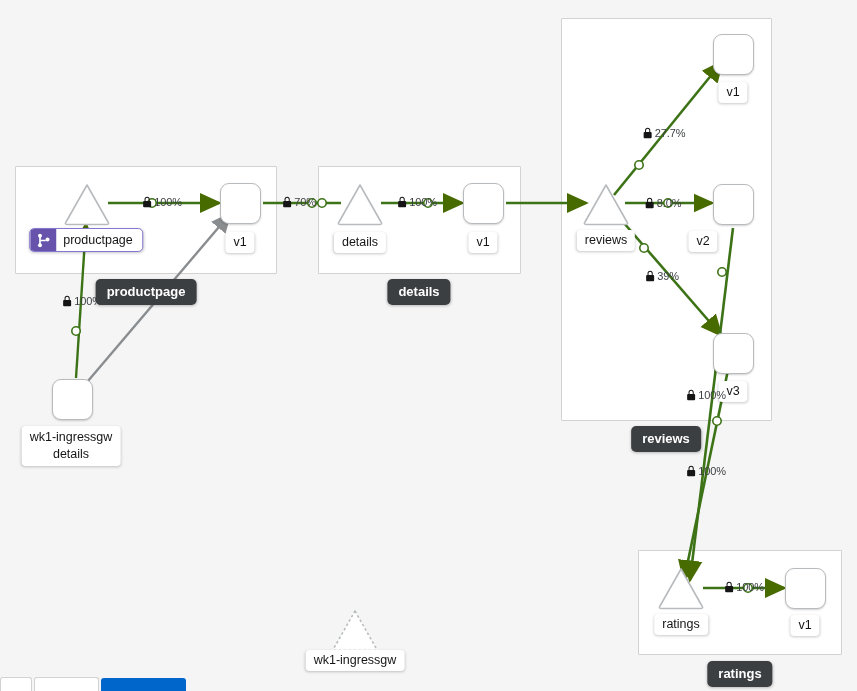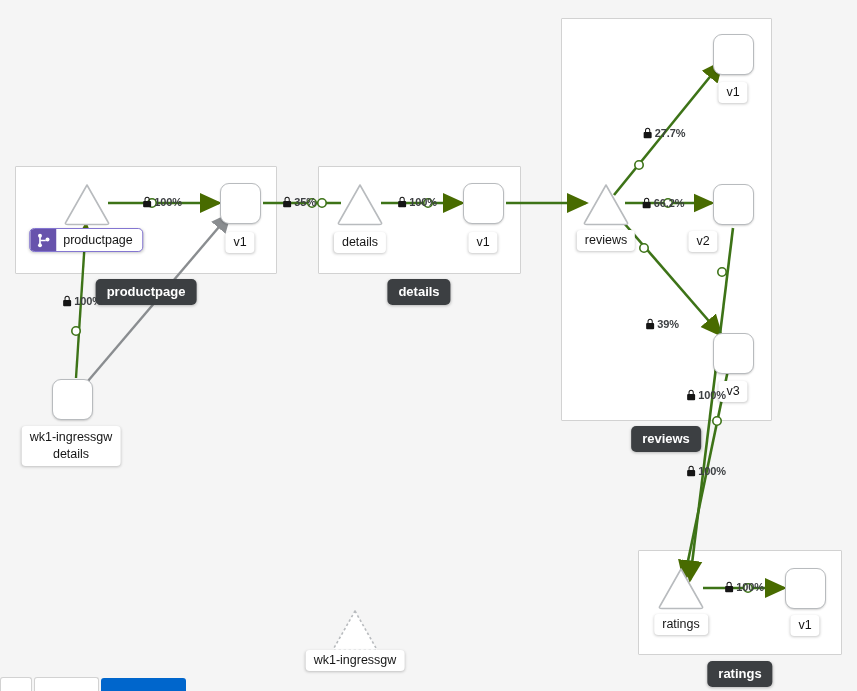--- a/index.html
+++ b/index.html
@@ -90,21 +90,20 @@
 
   
   .elabel{
     position:absolute;
     display:flex;align-items:flex-end;gap:2px;
     font-size:11px;
     color:#3c3f42;
     white-space:nowrap;
     transform:translate(-50%,-50%);
     line-height:12px;
-    font-weight:bold;
   }
   .elabel .lock{display:block;width:10px;height:12px;}
   .elabel .rate{letter-spacing:-.1px;}
 </style>
 </head>
 <body>
 
 <div id="graph">
 
   <div class="groupbox" style="left:15px;top:166px;width:262px;height:108px;"></div>
@@ -244,21 +243,21 @@
       <rect x="1" y="5" width="8" height="6.3" rx="1"></rect>
     </svg>
     <span class="rate">100%</span>
   </div>
 
   <div class="elabel" style="left:299px;top:202px;">
     <svg class="lock" viewBox="0 0 10 12" fill="#151515">
       <path d="M2.4,5 V3.3 a2.6,2.6 0 0 1 5.2,0 V5 h-1 V3.3 a1.6,1.6 0 0 0 -3.2,0 V5 Z"></path>
       <rect x="1" y="5" width="8" height="6.3" rx="1"></rect>
     </svg>
-    <span class="rate">35%</span>
+    <span class="rate">70%</span>
   </div>
 
   <div class="elabel" style="left:417px;top:202px;">
     <svg class="lock" viewBox="0 0 10 12" fill="#151515">
       <path d="M2.4,5 V3.3 a2.6,2.6 0 0 1 5.2,0 V5 h-1 V3.3 a1.6,1.6 0 0 0 -3.2,0 V5 Z"></path>
       <rect x="1" y="5" width="8" height="6.3" rx="1"></rect>
     </svg>
     <span class="rate">100%</span>
   </div>
 
@@ -268,24 +267,24 @@
       <rect x="1" y="5" width="8" height="6.3" rx="1"></rect>
     </svg>
     <span class="rate">27.7%</span>
   </div>
 
   <div class="elabel" style="left:663px;top:203px;">
     <svg class="lock" viewBox="0 0 10 12" fill="#151515">
       <path d="M2.4,5 V3.3 a2.6,2.6 0 0 1 5.2,0 V5 h-1 V3.3 a1.6,1.6 0 0 0 -3.2,0 V5 Z"></path>
       <rect x="1" y="5" width="8" height="6.3" rx="1"></rect>
     </svg>
-    <span class="rate">66.2%</span>
-  </div>
-
-  <div class="elabel" style="left:662px;top:276px;margin-top:48px;">
+    <span class="rate">8.0%</span>
+  </div>
+
+  <div class="elabel" style="left:662px;top:276px;">
     <svg class="lock" viewBox="0 0 10 12" fill="#151515">
       <path d="M2.4,5 V3.3 a2.6,2.6 0 0 1 5.2,0 V5 h-1 V3.3 a1.6,1.6 0 0 0 -3.2,0 V5 Z"></path>
       <rect x="1" y="5" width="8" height="6.3" rx="1"></rect>
     </svg>
     <span class="rate">39%</span>
   </div>
 
   <div class="elabel" style="left:706px;top:395px;">
     <svg class="lock" viewBox="0 0 10 12" fill="#151515">
       <path d="M2.4,5 V3.3 a2.6,2.6 0 0 1 5.2,0 V5 h-1 V3.3 a1.6,1.6 0 0 0 -3.2,0 V5 Z"></path>

